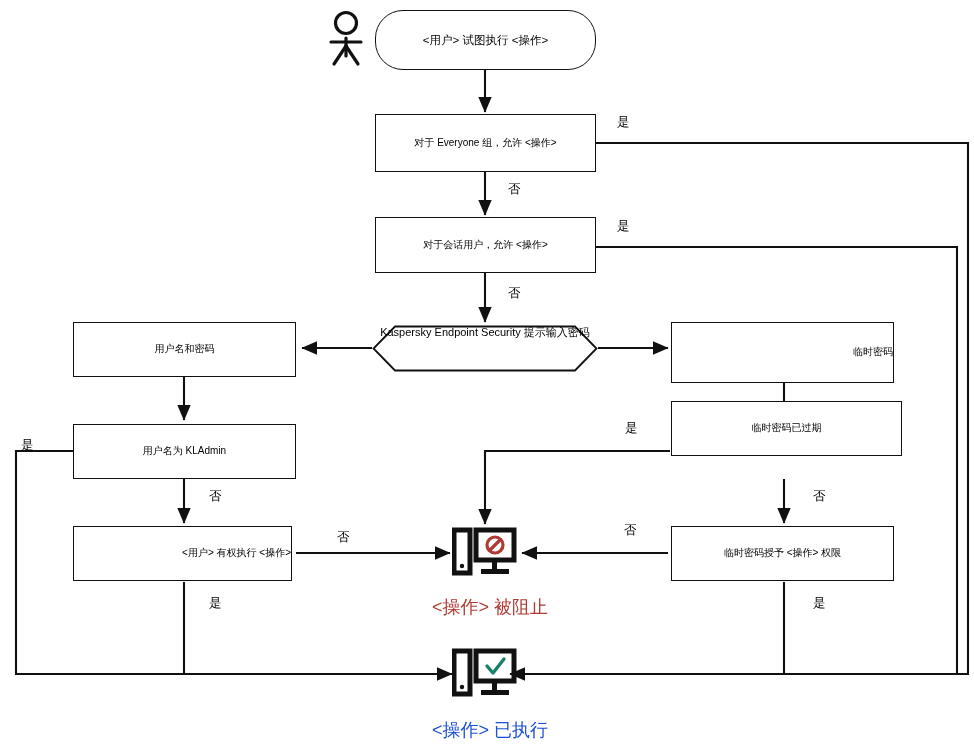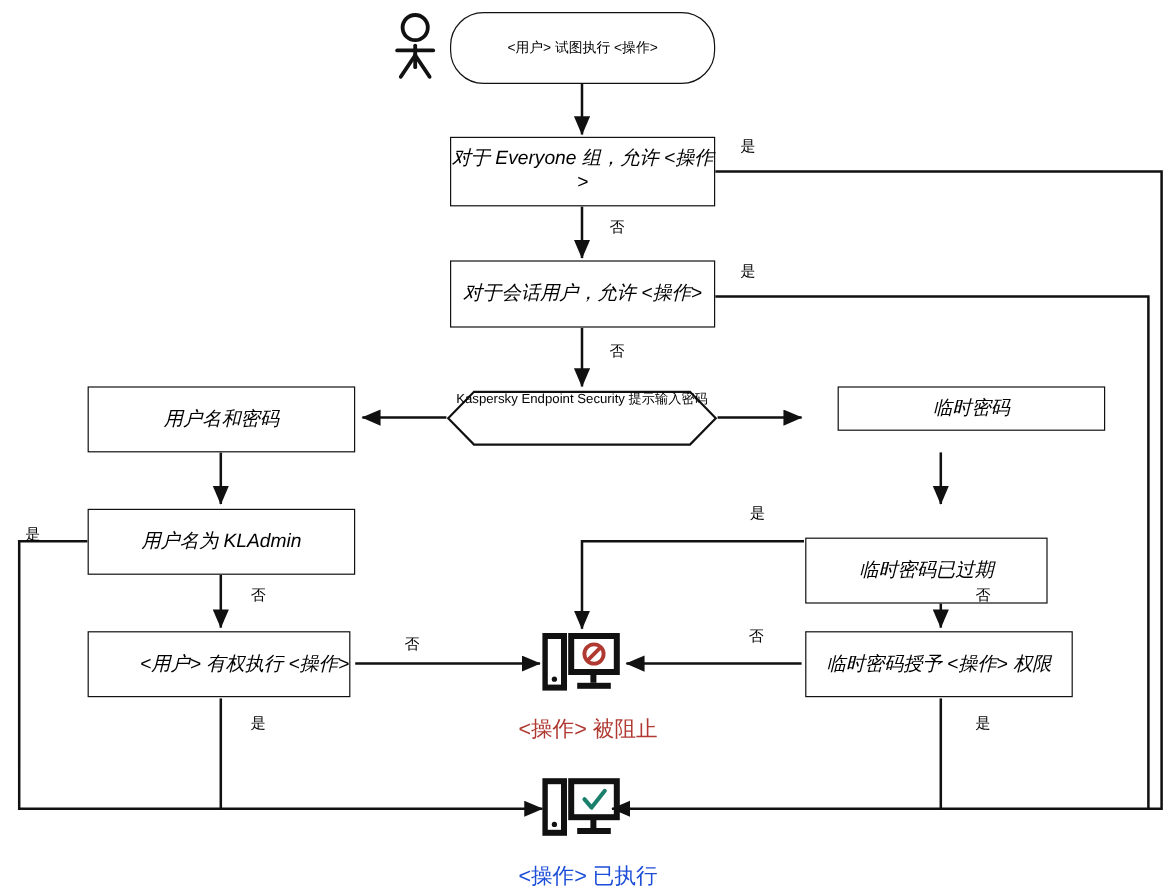--- a/index.html
+++ b/index.html
@@ -27,22 +27,21 @@
     display:flex;
     align-items:center;
     justify-content:center;
     text-align:center;
     color:#000;
     background:#fff;
     line-height:1.25;
   }
   .rect{
     border:1.6px solid #111;
-    font-size:16px;
-    font-style:italic;
+    font-size:10px;
   }
   .terminator{
     border:1.8px solid #111;
     border-radius:28px;
     font-size:11.5px;
   }
   .hexwrap{
     position:absolute;
     display:flex;
     justify-content:center;
@@ -154,25 +153,25 @@
   </div>
 
   <div class="node rect" style="left:73px;top:424px;width:223px;height:55px;">
     <span>用户名为 KLAdmin</span>
   </div>
 
   <div class="node rect" style="left:73px;top:526px;width:219px;height:55px;justify-content:flex-end;">
     <span>&lt;用户&gt; 有权执行 &lt;操作&gt;</span>
   </div>
 
-  <div class="node rect" style="left:698px;top:322px;width:223px;height:37px;">
+  <div class="node rect" style="left:671px;top:322px;width:223px;height:61px;justify-content:flex-end;">
     <span>临时密码</span>
   </div>
 
-  <div class="node rect" style="left:671px;top:448px;width:202px;height:55px;">
+  <div class="node rect" style="left:671px;top:401px;width:231px;height:55px;">
     <span>临时密码已过期</span>
   </div>
 
   <div class="node rect" style="left:671px;top:526px;width:223px;height:55px;">
     <span>临时密码授予 &lt;操作&gt; 权限</span>
   </div>
 
   <div class="edge-label" style="left:617px;top:114px;">是</div>
   <div class="edge-label" style="left:508px;top:181px;">否</div>
 

